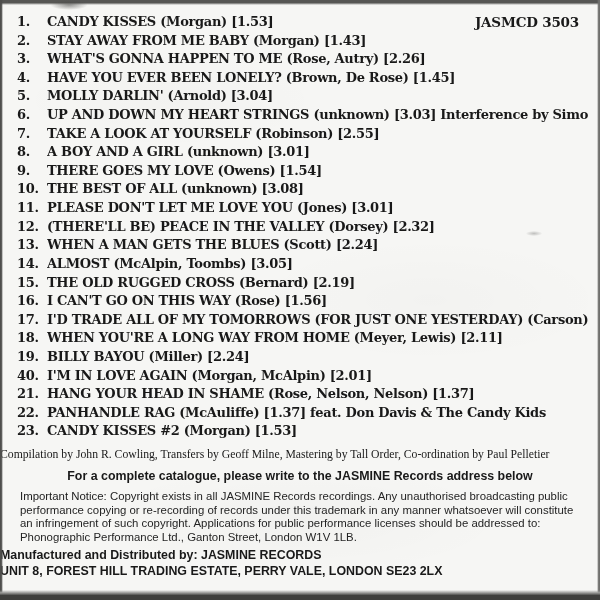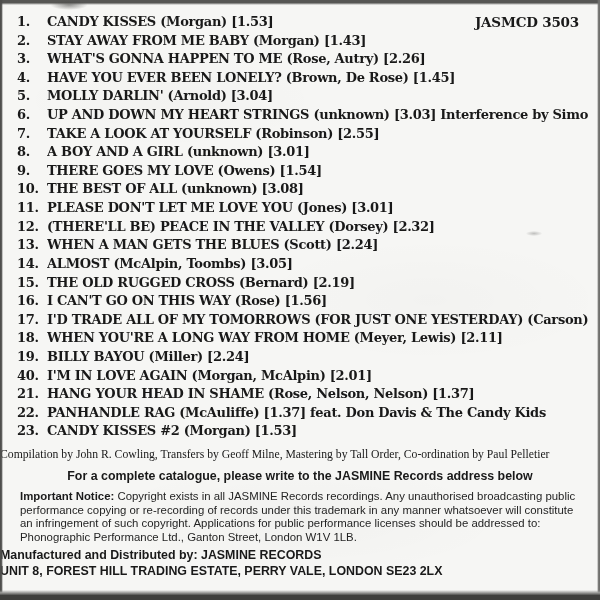--- a/index.html
+++ b/index.html
@@ -72,21 +72,21 @@
     text-align: center;
     font: bold 12.4px/15px "Liberation Sans", sans-serif;
   }
 
   
   .notice {
     position: absolute; top: 490px; left: 20px; width: 562px;
     font: 11.4px/13.7px "Liberation Sans", sans-serif;
     color: #242424;
   }
-  .notice .notice-label { font-weight: bold; color: #1b1b1b; }
+  .notice .notice-label { font-weight: normal; color: #1b1b1b; }
   .notice .notice-body { white-space: pre-line; text-align: center; }
 
   
   .dist {
     position: absolute; top: 548px; left: 0; right: 0;
     text-align: left;
     font: bold 12.4px/15.6px "Liberation Sans", sans-serif;
   }
 </style>
 </head>

